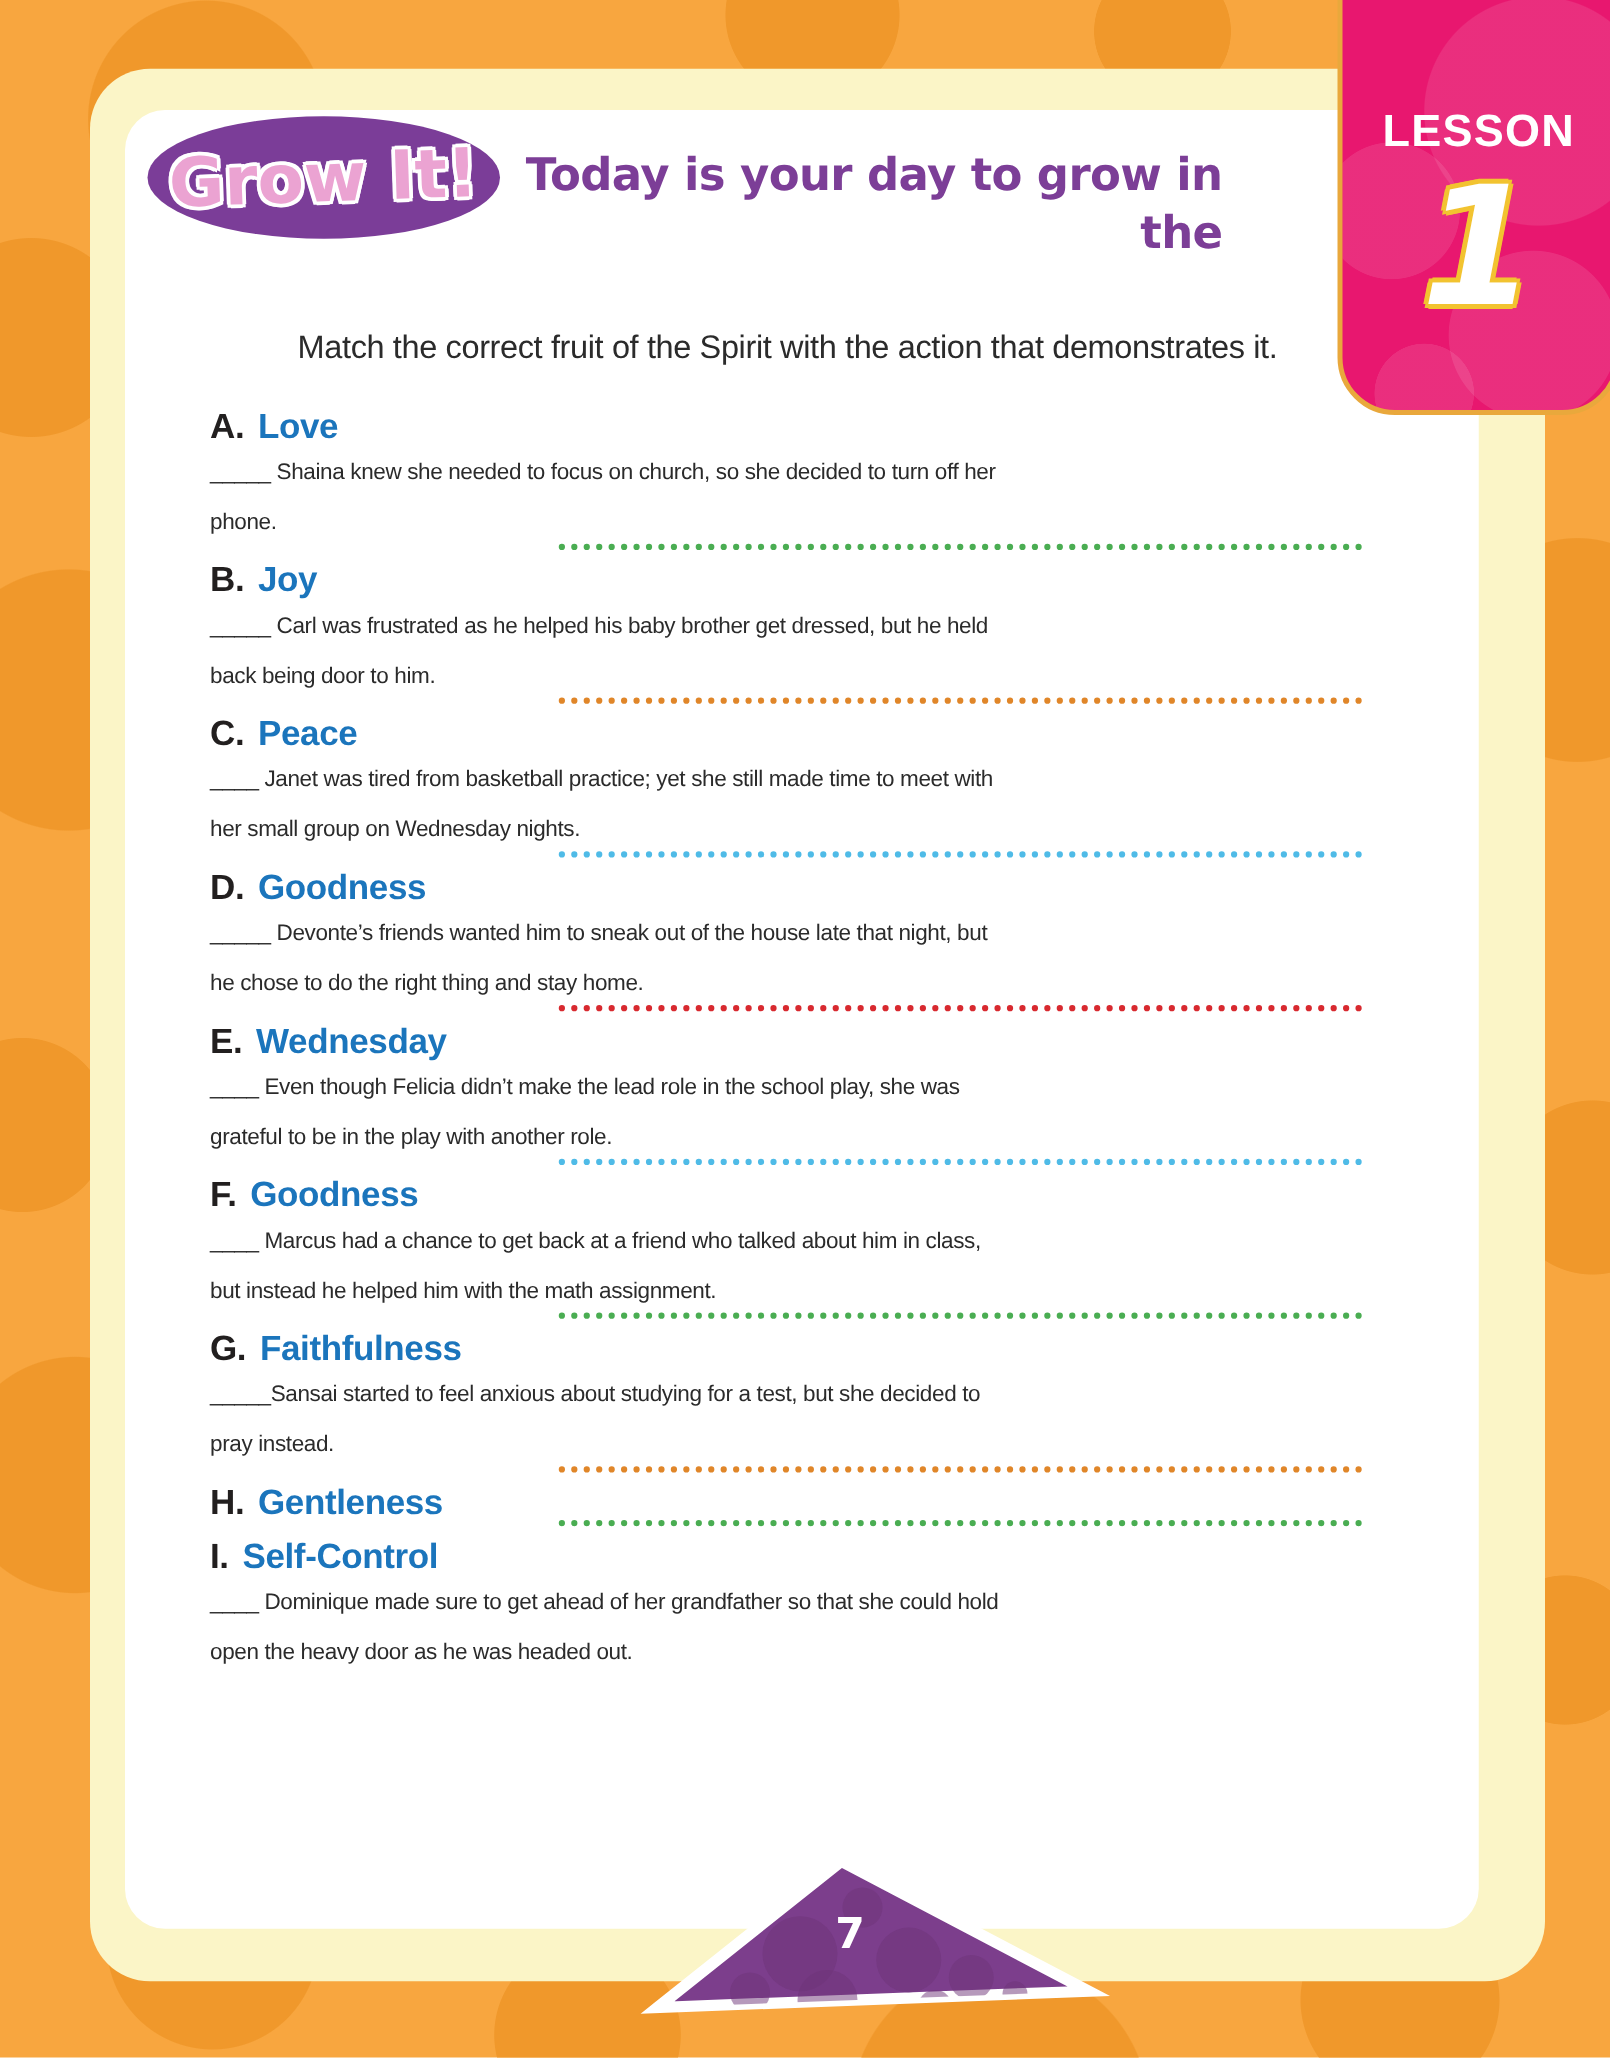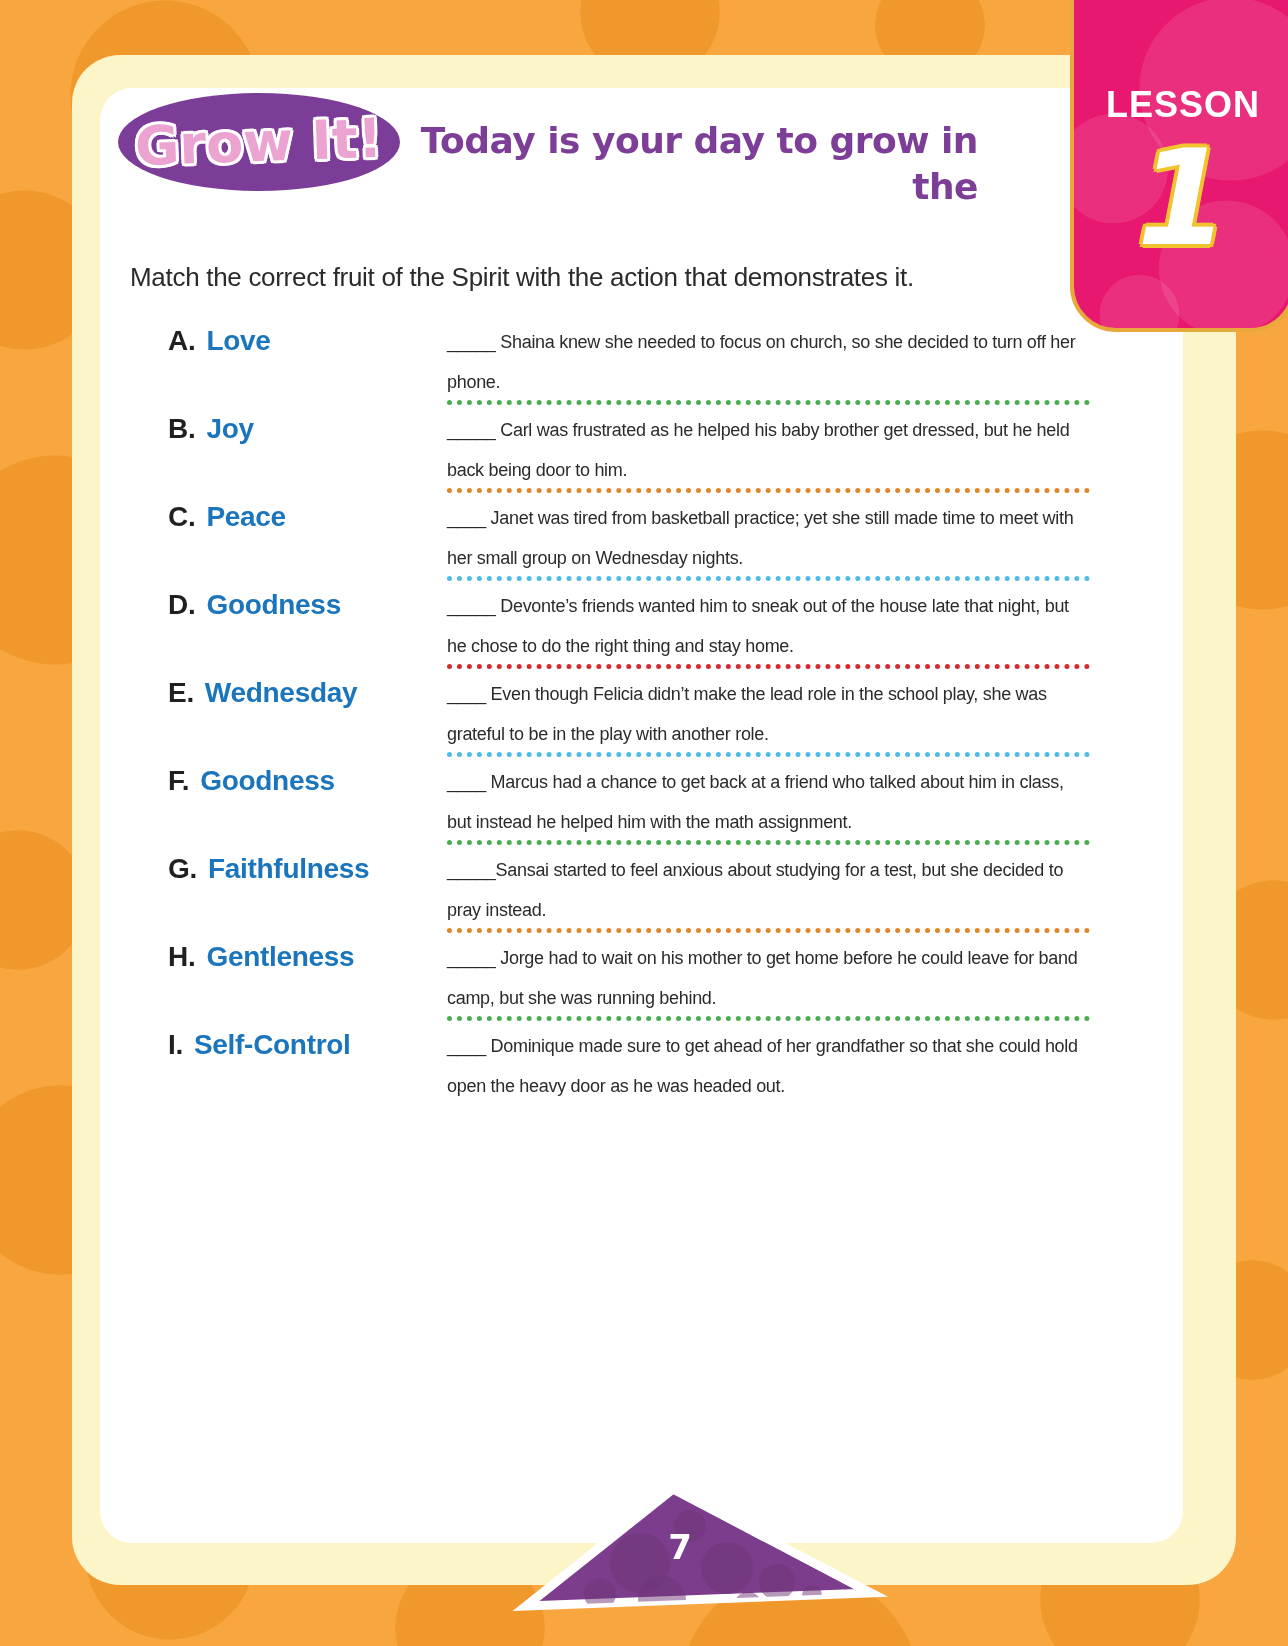--- a/index.html
+++ b/index.html
@@ -61,26 +61,26 @@
   
   .page-title{
     position:absolute;left:418px;top:118px;width:560px;z-index:3;
     text-align:right;color:var(--title-purple);
     font-family:"DejaVu Sans",sans-serif;font-weight:bold;
     font-size:36px;line-height:1.28;letter-spacing:-0.5px;
   }
   
   .instruction{
     position:absolute;left:130px;top:262px;width:1000px;z-index:3;
-    text-align:left;color:var(--text-black);
+    text-align:center;color:var(--text-black);
     font-size:26px;letter-spacing:-0.3px;
   }
   
   .match-list{position:absolute;left:168px;top:322px;width:922px;z-index:3;}
-  .row{display:flex;position:relative;margin-top:8px;}
+  .row{display:flex;position:relative;margin-top:8px;flex-direction:column;}
   .row:first-child{margin-top:0;}
   .row .label{
     width:279px;flex:none;padding-top:3px;
     font-size:28px;font-weight:bold;letter-spacing:-0.3px;
   }
   .row .letter{color:#221F1F;}
   .row .fruit{color:var(--fruit-name-blue);margin-left:11px;}
   .row .scenario{
     width:643px;flex:none;color:var(--text-black);
     font-size:18px;line-height:40px;letter-spacing:-0.3px;
@@ -196,21 +196,20 @@
       <span class="letter">G.</span><span class="fruit">Faithfulness</span>
     </div>
     <div class="scenario">_____Sansai started to feel anxious about studying for a test, but she decided to pray instead.</div>
   </div>
 
   <div class="row">
     <div class="divider" style="border-top-color: rgb(224, 134, 41);"></div>
     <div class="label">
       <span class="letter">H.</span><span class="fruit">Gentleness</span>
     </div>
-    <div class="scenario">_____ Jorge had to wait on his mother to get home before he could leave for band camp, but she was running behind.</div>
   </div>
 
   <div class="row">
     <div class="divider" style="border-top-color: rgb(74, 173, 82);"></div>
     <div class="label">
       <span class="letter">I.</span><span class="fruit">Self-Control</span>
     </div>
     <div class="scenario">____ Dominique made sure to get ahead of her grandfather so that she could hold open the heavy door as he was headed out.</div>
   </div>
 

